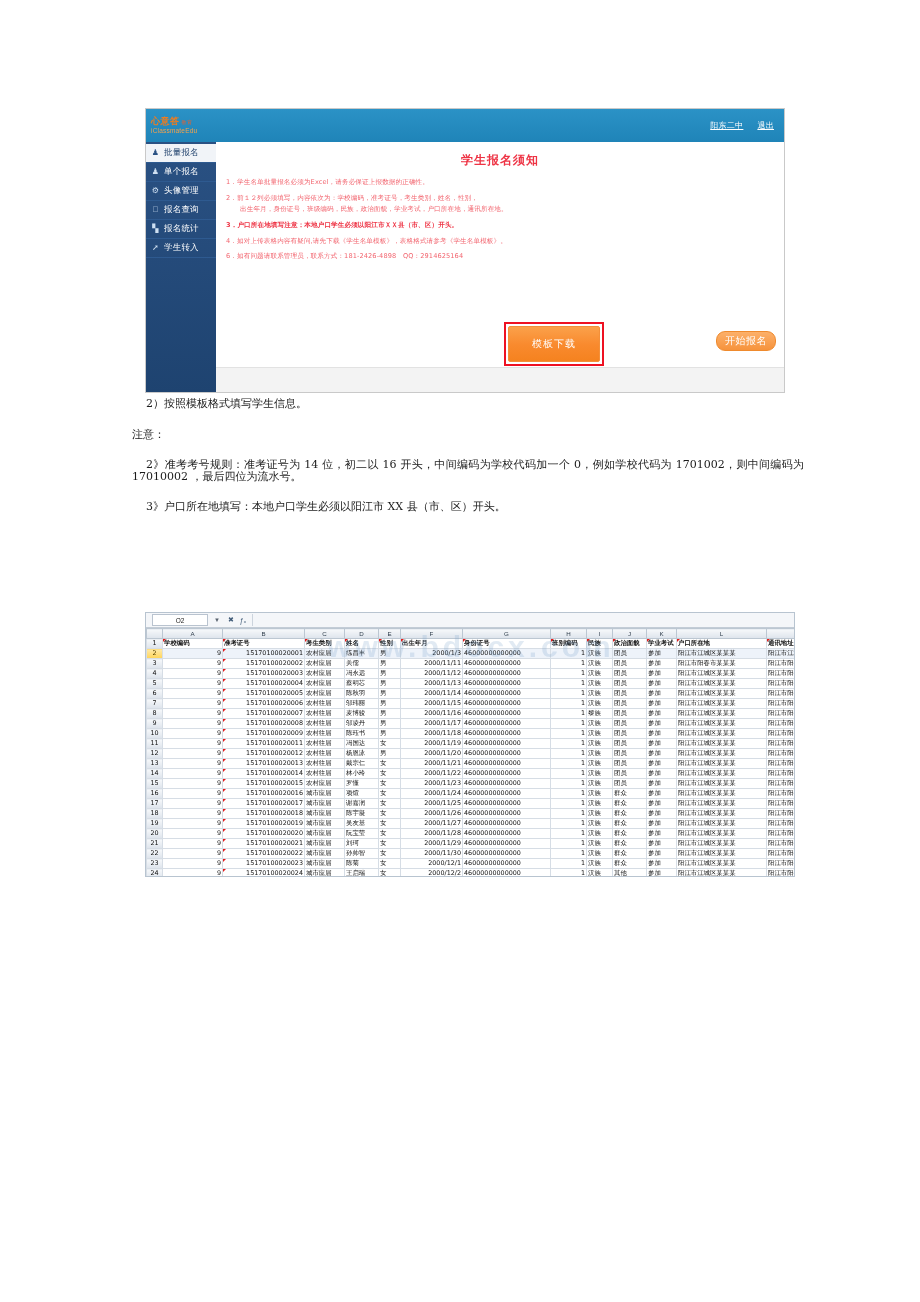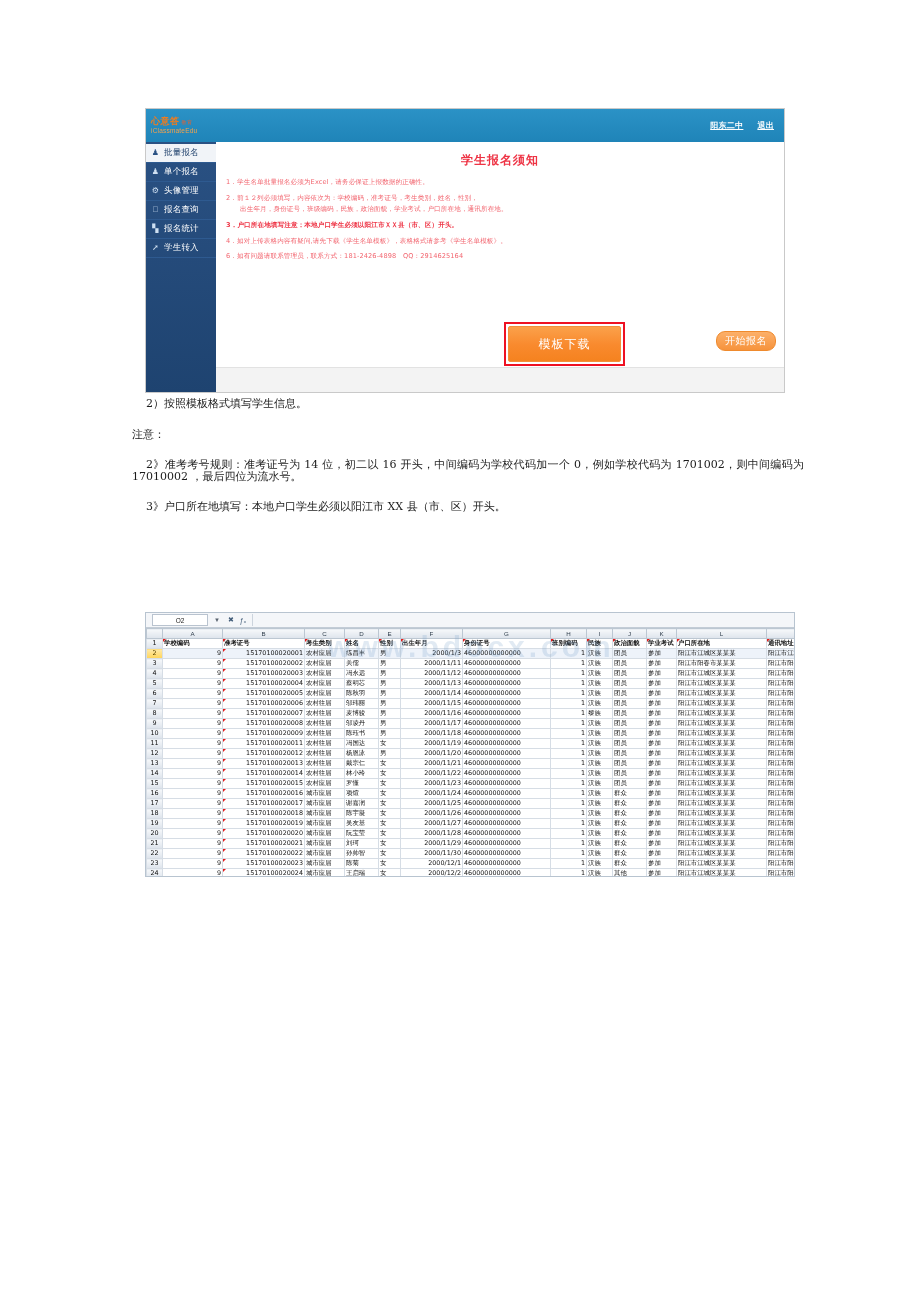--- a/index.html
+++ b/index.html
@@ -50,21 +50,21 @@
     padding: 0 11px;
     font-size: 10.5px; color: #ffffff; letter-spacing: .8px;
     font-family: "DejaVu Sans", sans-serif;
     cursor: default;
     margin-top: 46px;
   }
   .nav-item.alt { background: rgba(255,255,255,0.16); }
   .nav-item.active { background: #87aa9e; color: #ffffff; }
   .topbar-right {
     margin-left: auto; display: flex; align-items: center;
-    gap: 14px; padding-right: 10px; font-weight: bold;
+    gap: 14px; padding-right: 10px;
   }
   .topbar-link {
     font-size: 8px; color: #ffffff; text-decoration: underline;
     font-family: "DejaVu Sans", sans-serif; letter-spacing: .3px;
   }
 
   .app-body { display: flex; height: 251px; }
   .app-sidebar {
     width: 70px; min-width: 70px;
     background: #234876;
@@ -98,24 +98,24 @@
     font-family: "DejaVu Sans", sans-serif;
   }
   .notice-line.indent { margin-left: 16px; margin-top: -5px; }
   .notice-line.strong { color: #ee3344; font-weight: bold; }
 
   .dl-wrap {
     position: absolute; left: 288px; top: 180px;
     border: 2px solid #ee1122; padding: 2px; background: #fff;
   }
   .btn-download {
-    width: 113px; height: 36px;
+    width: 92px; height: 36px;
     background: linear-gradient(to bottom,#fba14a 0%, #f98a2e 52%, #f5821f 100%);
     border: 1px solid #f3903a; border-radius: 2px;
-    color: #ffffff; font-size: 12px; letter-spacing: 1px;
+    color: #ffffff; font-size: 10px; letter-spacing: 1px;
     display: flex; align-items: center; justify-content: center;
     font-family: "DejaVu Sans", sans-serif;
     cursor: pointer;
   }
   .btn-start {
     position: absolute; right: 8px; bottom: 42px;
     background: linear-gradient(to bottom,#fcb06a 0%, #f6933c 100%);
     border: 1px solid #ef8a2d; border-radius: 9px;
     color: #fff; font-size: 10px; letter-spacing: .5px;
     padding: 2px 8px;

